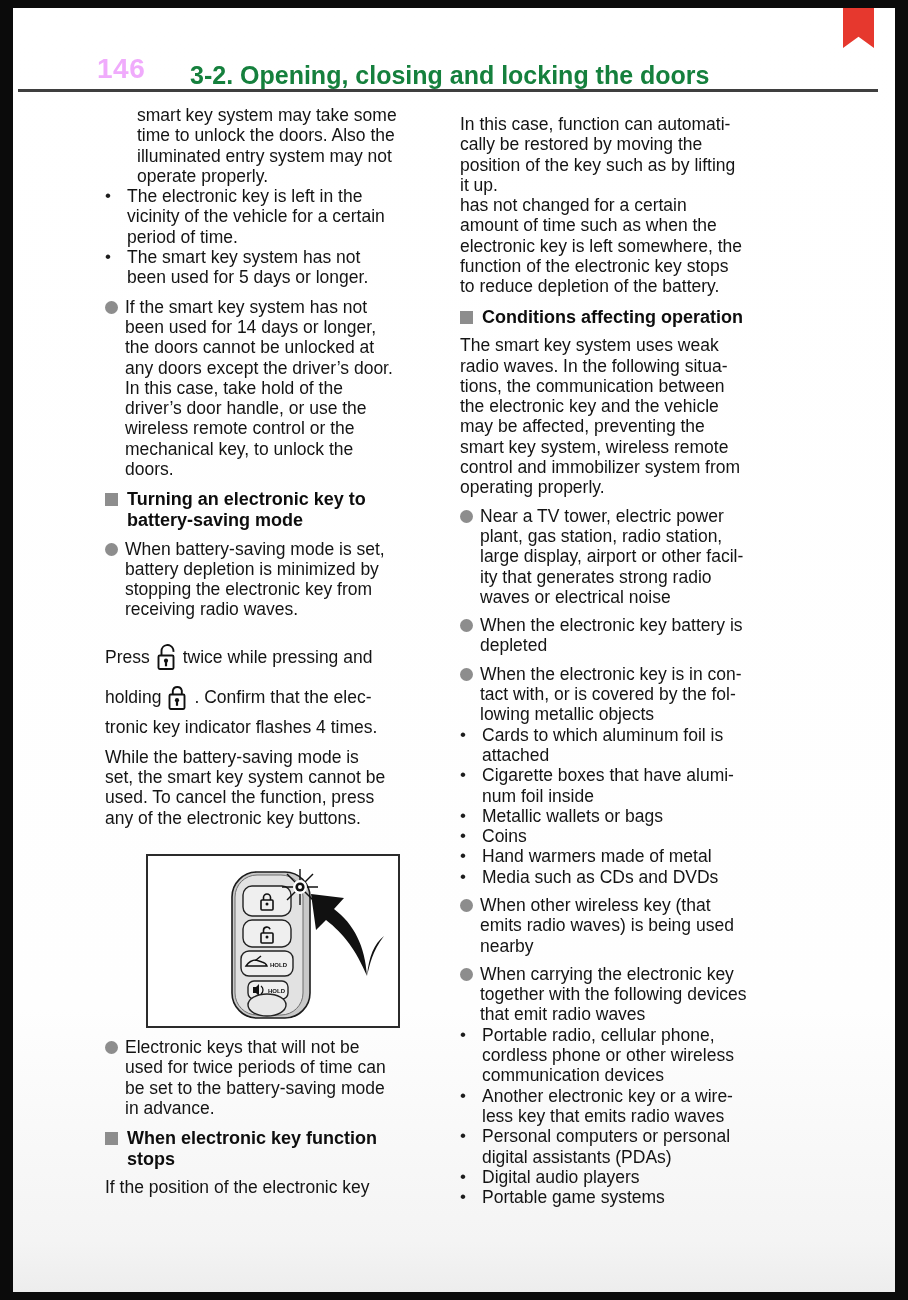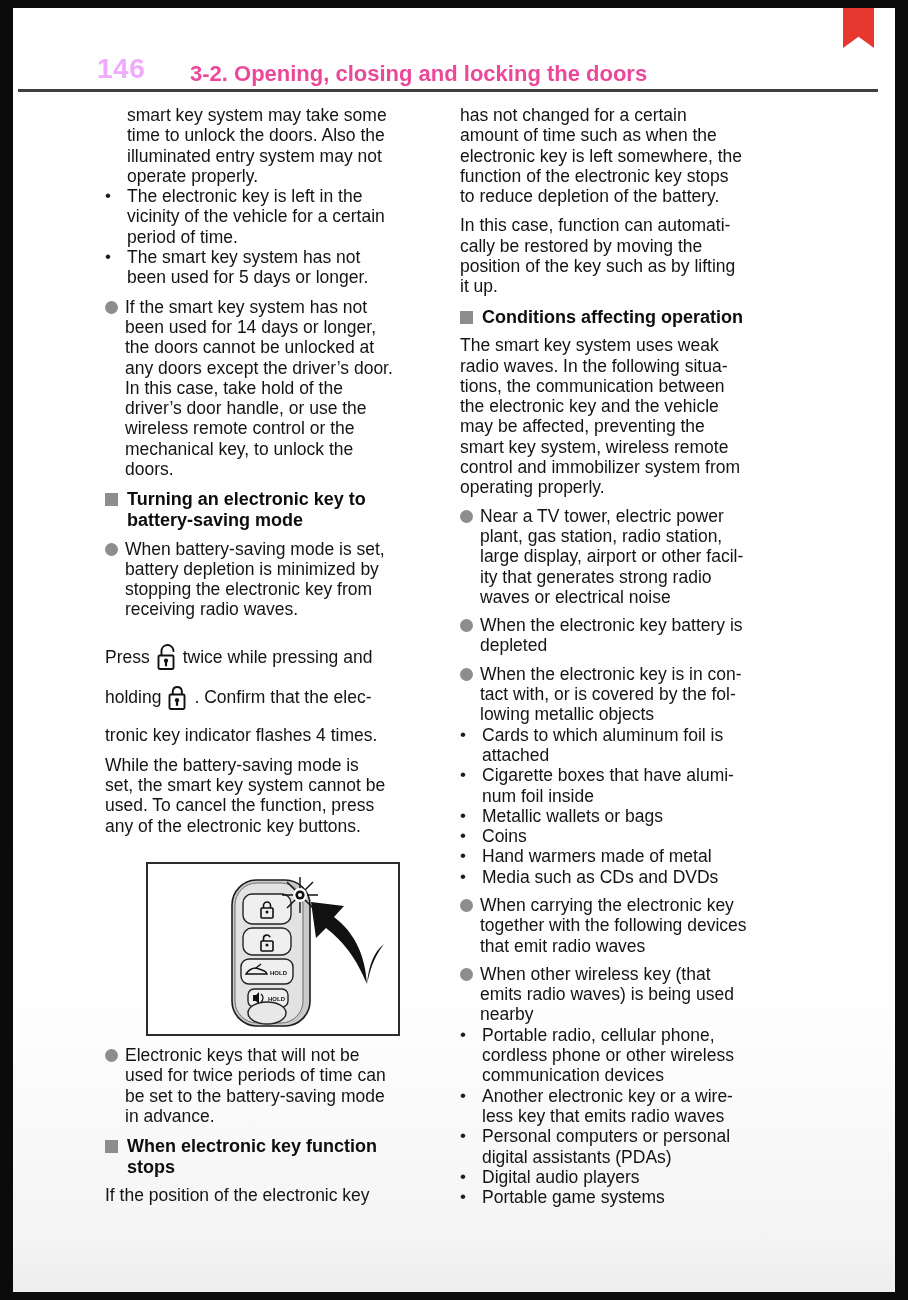--- a/index.html
+++ b/index.html
@@ -3,39 +3,39 @@
 <meta charset="utf-8">
 <style>
   html,body{margin:0;padding:0;background:#000;}
   .stage{position:relative;width:908px;height:1300px;background:#0b0b0b;overflow:hidden;
          font-family:"Liberation Sans","DejaVu Sans",sans-serif;}
   .page{position:absolute;left:13px;top:8px;width:882px;height:1284px;
         background:linear-gradient(180deg,#ffffff 0%,#fefefe 78%,#f4f4f4 96%,#ededed 100%);}
   .bookmark{position:absolute;left:843px;top:8px;width:31px;height:40px;background:#e6382e;
             clip-path:polygon(0 0,100% 0,100% 100%,50% 72%,0 100%);}
   .pagenum{position:absolute;left:97px;top:53px;font-size:28px;font-weight:bold;color:#f0abfc;letter-spacing:.5px;}
-  .headtitle{position:absolute;left:190px;top:61px;font-size:22px;font-weight:bold;color:#ec4899;}
+  .headtitle{position:absolute;left:190px;top:61px;font-size:25px;font-weight:bold;color:#15803d;}
   .headrule{position:absolute;left:18px;top:89px;width:860px;height:3px;background:#3f3f3f;}
   .col{position:absolute;top:105px;width:332px;color:#141414;font-size:17.5px;line-height:20.3px;}
   .col-left{left:105px;}
   .col-right{left:460px;}
   .txt{white-space:pre-line;}
   .para{margin:0;}
-  .indent{margin-left:22px;}
+  .indent{margin-left:32px;}
   .item{display:flex;align-items:flex-start;}
   .dot-glyph{flex:0 0 22px;color:#1d1d1d;font-size:17px;line-height:20.3px;}
   .disc-glyph{flex:0 0 20px;margin-top:4px;}
   .disc-glyph::before{content:"";display:block;width:13px;height:13px;border-radius:50%;background:#8d8d8d;}
   .sq-glyph{flex:0 0 22px;margin-top:4px;}
   .sq-glyph::before{content:"";display:block;width:13px;height:13px;background:#8d8d8d;}
   .heading{font-weight:bold;font-size:18px;line-height:20.6px;color:#0d0d0d;}
   .mt8{margin-top:8px;}.mt9{margin-top:9px;}.mt10{margin-top:10px;}.mt4{margin-top:4px;}
   .press{margin-top:17px;}
   .press-line{display:flex;align-items:center;height:40px;}
-  .press-line.last{height:26px;align-items:flex-start;margin-top:8px;}
+  .press-line.last{height:26px;align-items:flex-start;}
   .press-line svg{margin:0 5px;}
   .figure{margin-top:26px;margin-left:41px;width:254px;height:174px;border:2px solid #2b2b2b;
           box-sizing:border-box;background:#fff;}
 </style>
 </head>
 <body>
 
 <div class="stage">
   <div class="page"></div>
   <div class="bookmark"></div>
@@ -184,29 +184,29 @@
     <div class="item heading mt10">
       <span class="sq-glyph"></span>
       <span class="txt">When electronic key function
 stops</span>
     </div>
 
     <div class="para txt mt8">If the position of the electronic key</div>
   </div>
 
   <div class="col col-right">
+    <div class="para txt mt9">In this case, function can automati-
+cally be restored by moving the
+position of the key such as by lifting
+it up.</div>
     <div class="para txt">has not changed for a certain
 amount of time such as when the
 electronic key is left somewhere, the
 function of the electronic key stops
 to reduce depletion of the battery.</div>
-    <div class="para txt mt9">In this case, function can automati-
-cally be restored by moving the
-position of the key such as by lifting
-it up.</div>
 
     <div class="item heading mt10">
       <span class="sq-glyph"></span>
       <span class="txt">Conditions affecting operation</span>
     </div>
 
     <div class="para txt mt8">The smart key system uses weak
 radio waves. In the following situa-
 tions, the communication between
 the electronic key and the vehicle
@@ -257,30 +257,30 @@
       <span class="dot-glyph">•</span>
       <span class="txt">Hand warmers made of metal</span>
     </div>
     <div class="item">
       <span class="dot-glyph">•</span>
       <span class="txt">Media such as CDs and DVDs</span>
     </div>
 
     <div class="item mt8">
       <span class="disc-glyph"></span>
+      <span class="txt">When other wireless key (that
+emits radio waves) is being used
+nearby</span>
+    </div>
+    <div class="item mt8">
+      <span class="disc-glyph"></span>
       <span class="txt">When carrying the electronic key
 together with the following devices
 that emit radio waves</span>
     </div>
-    <div class="item mt8">
-      <span class="disc-glyph"></span>
-      <span class="txt">When other wireless key (that
-emits radio waves) is being used
-nearby</span>
-    </div>
 
     <div class="item">
       <span class="dot-glyph">•</span>
       <span class="txt">Portable radio, cellular phone,
 cordless phone or other wireless
 communication devices</span>
     </div>
     <div class="item">
       <span class="dot-glyph">•</span>
       <span class="txt">Another electronic key or a wire-

